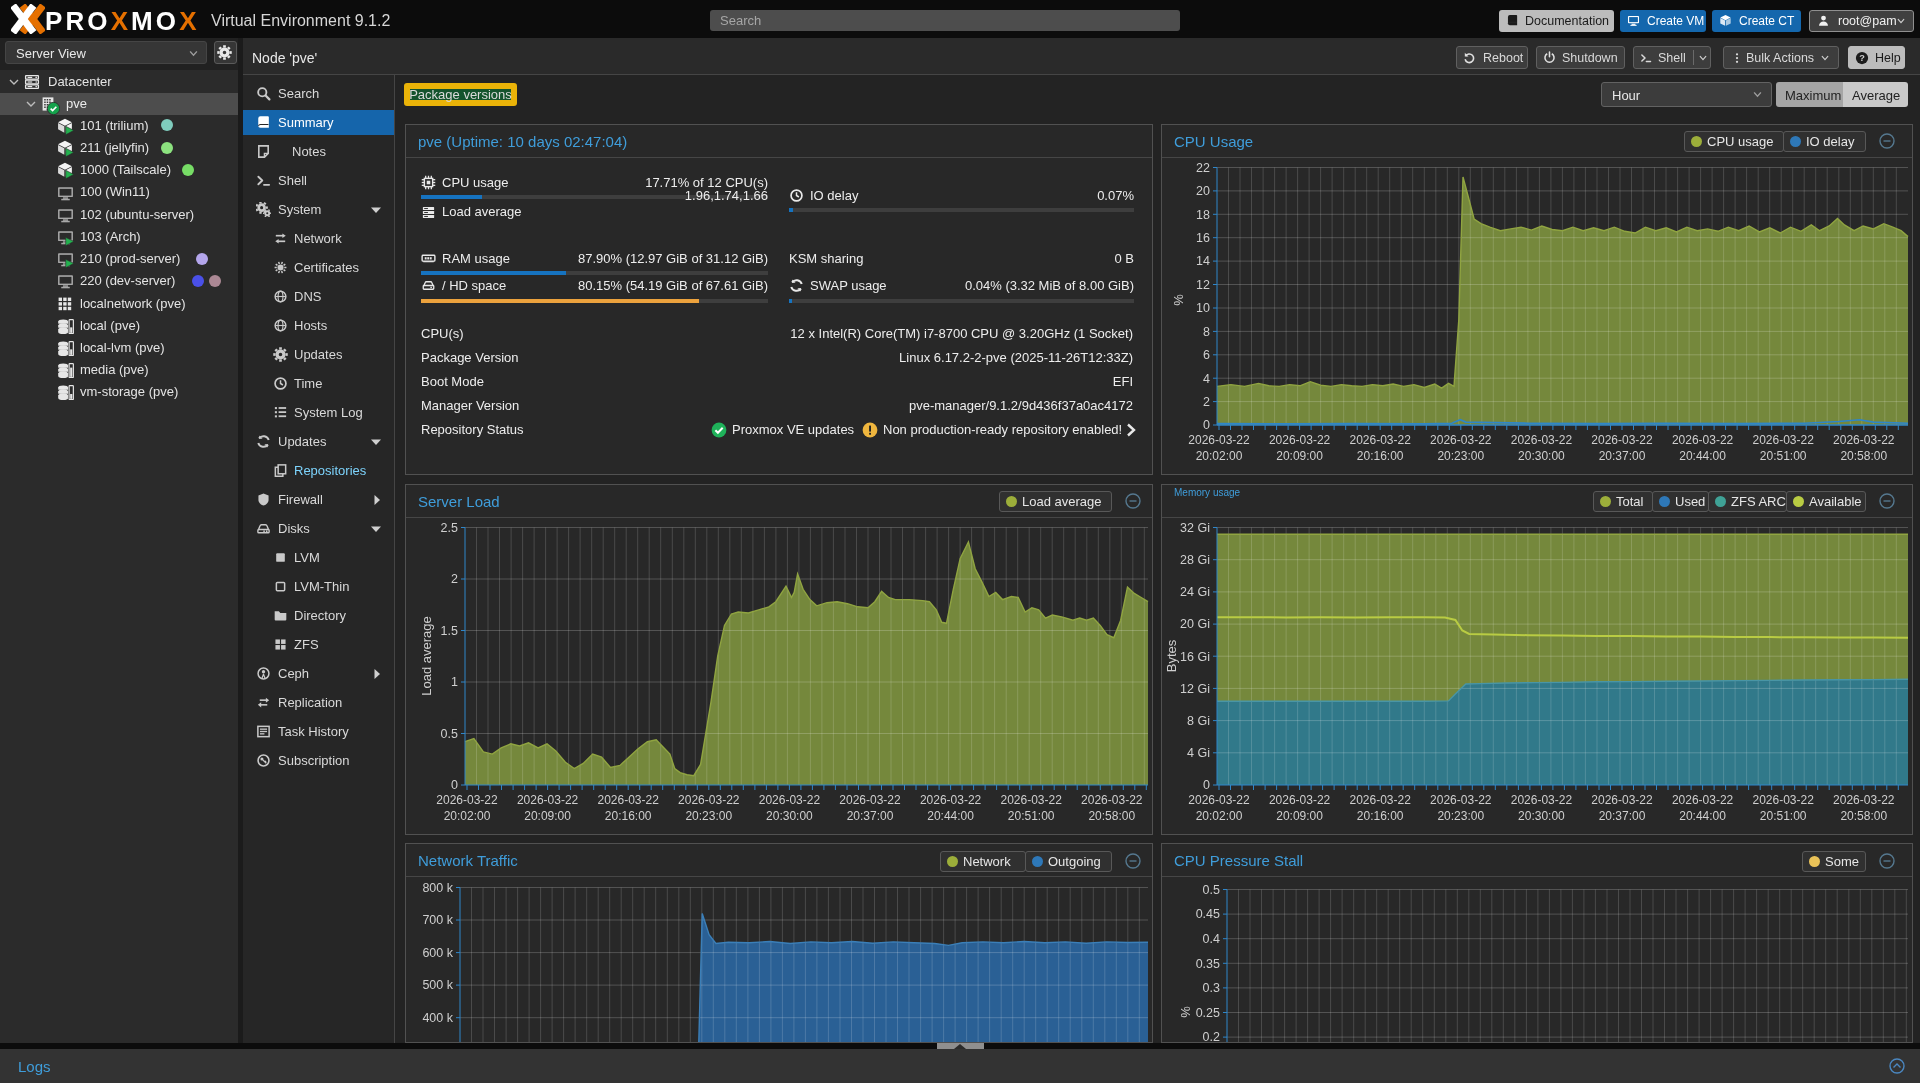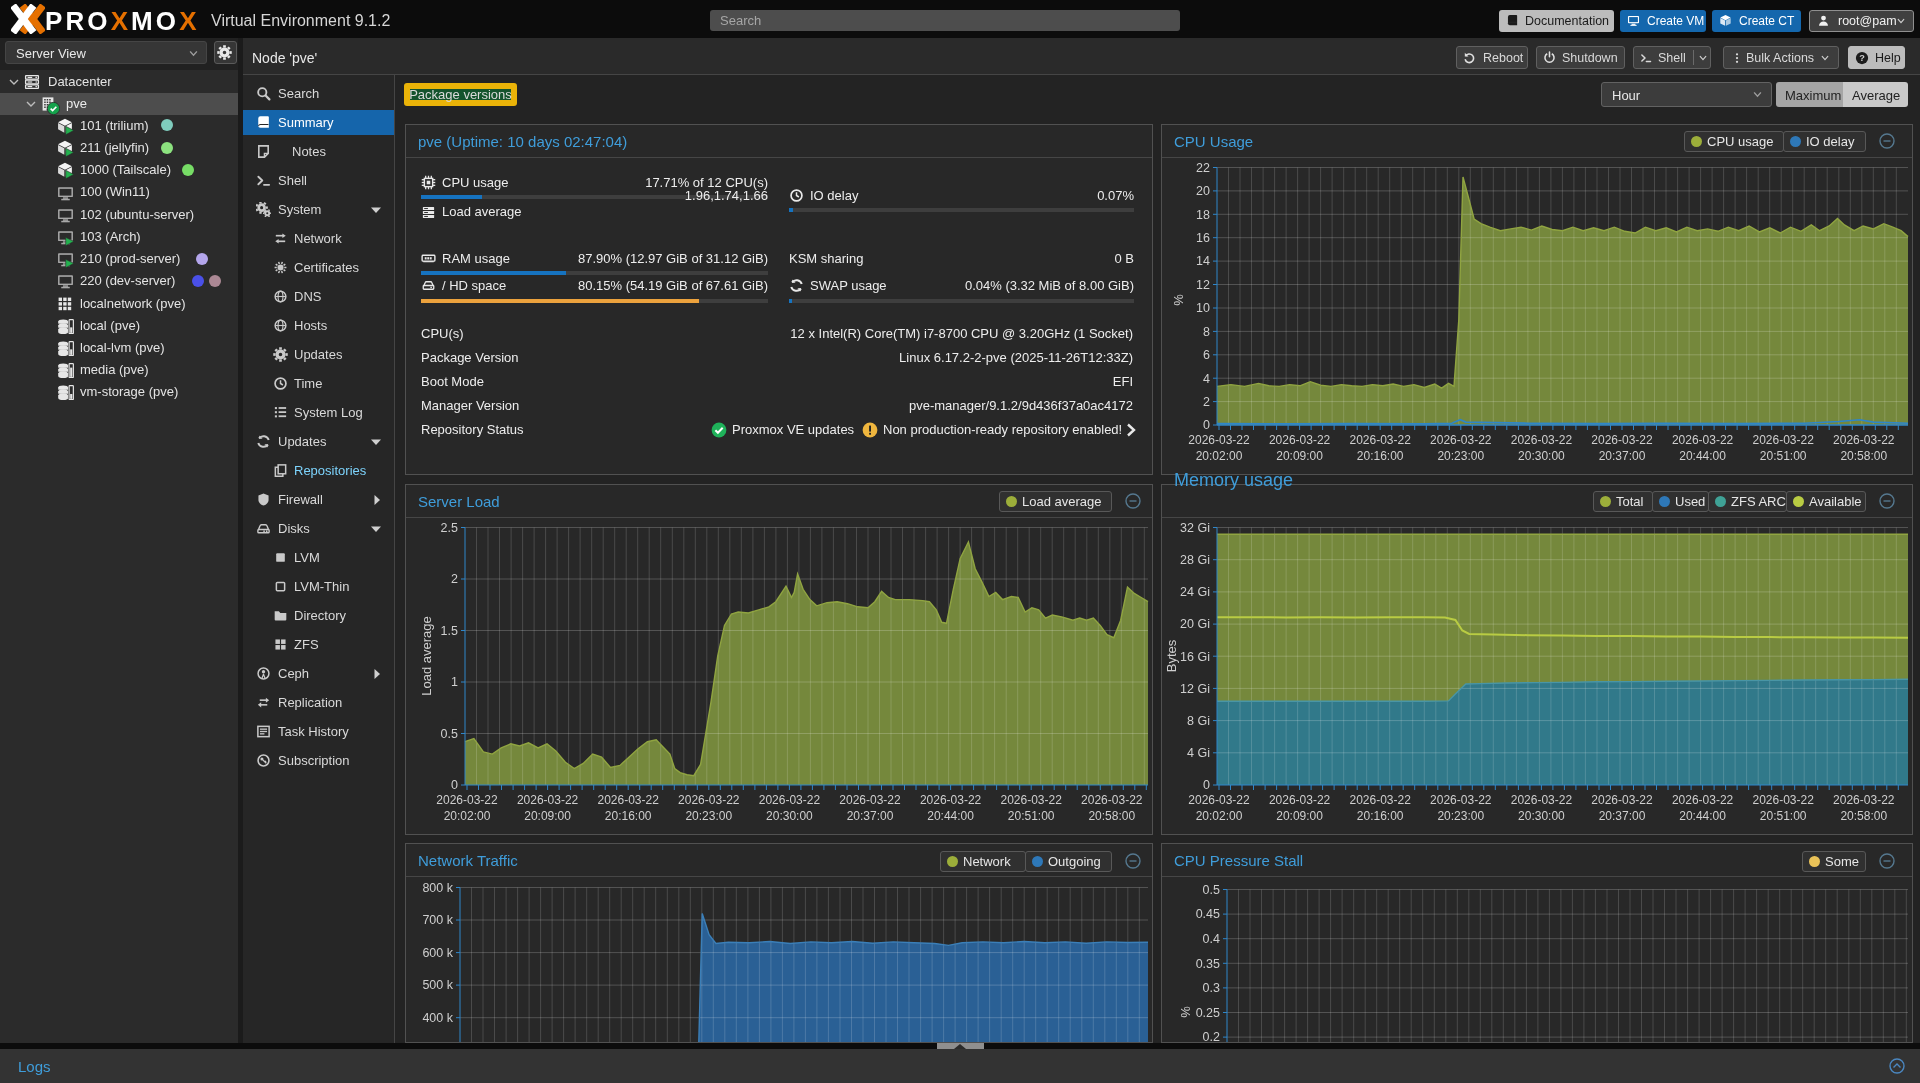--- a/index.html
+++ b/index.html
@@ -585,21 +585,21 @@
 <div class="txt" style="left:418px;top:493px;font-size:15px;color:#3f9dda">Server Load</div>
 <div class="ab" style="left:406px;top:517px;width:746px;height:1px;background:#464646"></div>
 <svg class="ab" style="left:1125px;top:493px" width="16" height="16" viewBox="0 0 16 16">
     <circle cx="8" cy="8" r="7" fill="none" stroke="#55788f" stroke-width="1.4"></circle>
     <line x1="4.5" y1="8" x2="11.5" y2="8" stroke="#55788f" stroke-width="1.4"></line>
   </svg>
 <div class="ab" style="left:999px;top:490.5px;width:113px;height:21px;box-sizing:border-box;background:#303030;border:1px solid #585858;border-radius:3px"></div>
 <div class="ab" style="left:1006px;top:495.5px;width:11px;height:11px;border-radius:50%;background:#9cae3a"></div>
 <div class="txt" style="left:1022px;top:494px;font-size:13px;color:#e6e6e6">Load average</div>
 <div class="ab" style="left:1161px;top:484px;width:752px;height:351px;box-sizing:border-box;background:#282828;border:1px solid #515151"></div>
-<div class="txt" style="left:1174px;top:470px;font-size:18px;color:#3f9dda">Memory usage</div>
+<div class="txt" style="left:1174px;top:487px;font-size:10px;color:#3f9dda">Memory usage</div>
 <div class="ab" style="left:1162px;top:517px;width:750px;height:1px;background:#464646"></div>
 <svg class="ab" style="left:1879px;top:493px" width="16" height="16" viewBox="0 0 16 16">
     <circle cx="8" cy="8" r="7" fill="none" stroke="#55788f" stroke-width="1.4"></circle>
     <line x1="4.5" y1="8" x2="11.5" y2="8" stroke="#55788f" stroke-width="1.4"></line>
   </svg>
 <div class="ab" style="left:1786px;top:490.5px;width:80px;height:21px;box-sizing:border-box;background:#303030;border:1px solid #585858;border-radius:3px"></div>
 <div class="ab" style="left:1793px;top:495.5px;width:11px;height:11px;border-radius:50%;background:#b9cc43"></div>
 <div class="txt" style="left:1809px;top:494px;font-size:13px;color:#e6e6e6">Available</div>
 <div class="ab" style="left:1708px;top:490.5px;width:79px;height:21px;box-sizing:border-box;background:#303030;border:1px solid #585858;border-radius:3px"></div>
 <div class="ab" style="left:1715px;top:495.5px;width:11px;height:11px;border-radius:50%;background:#3fa296"></div>

